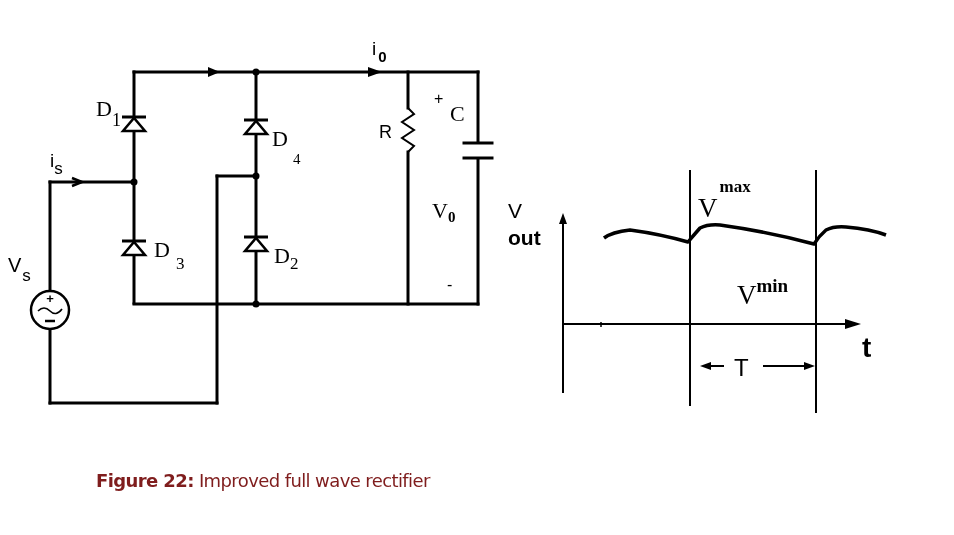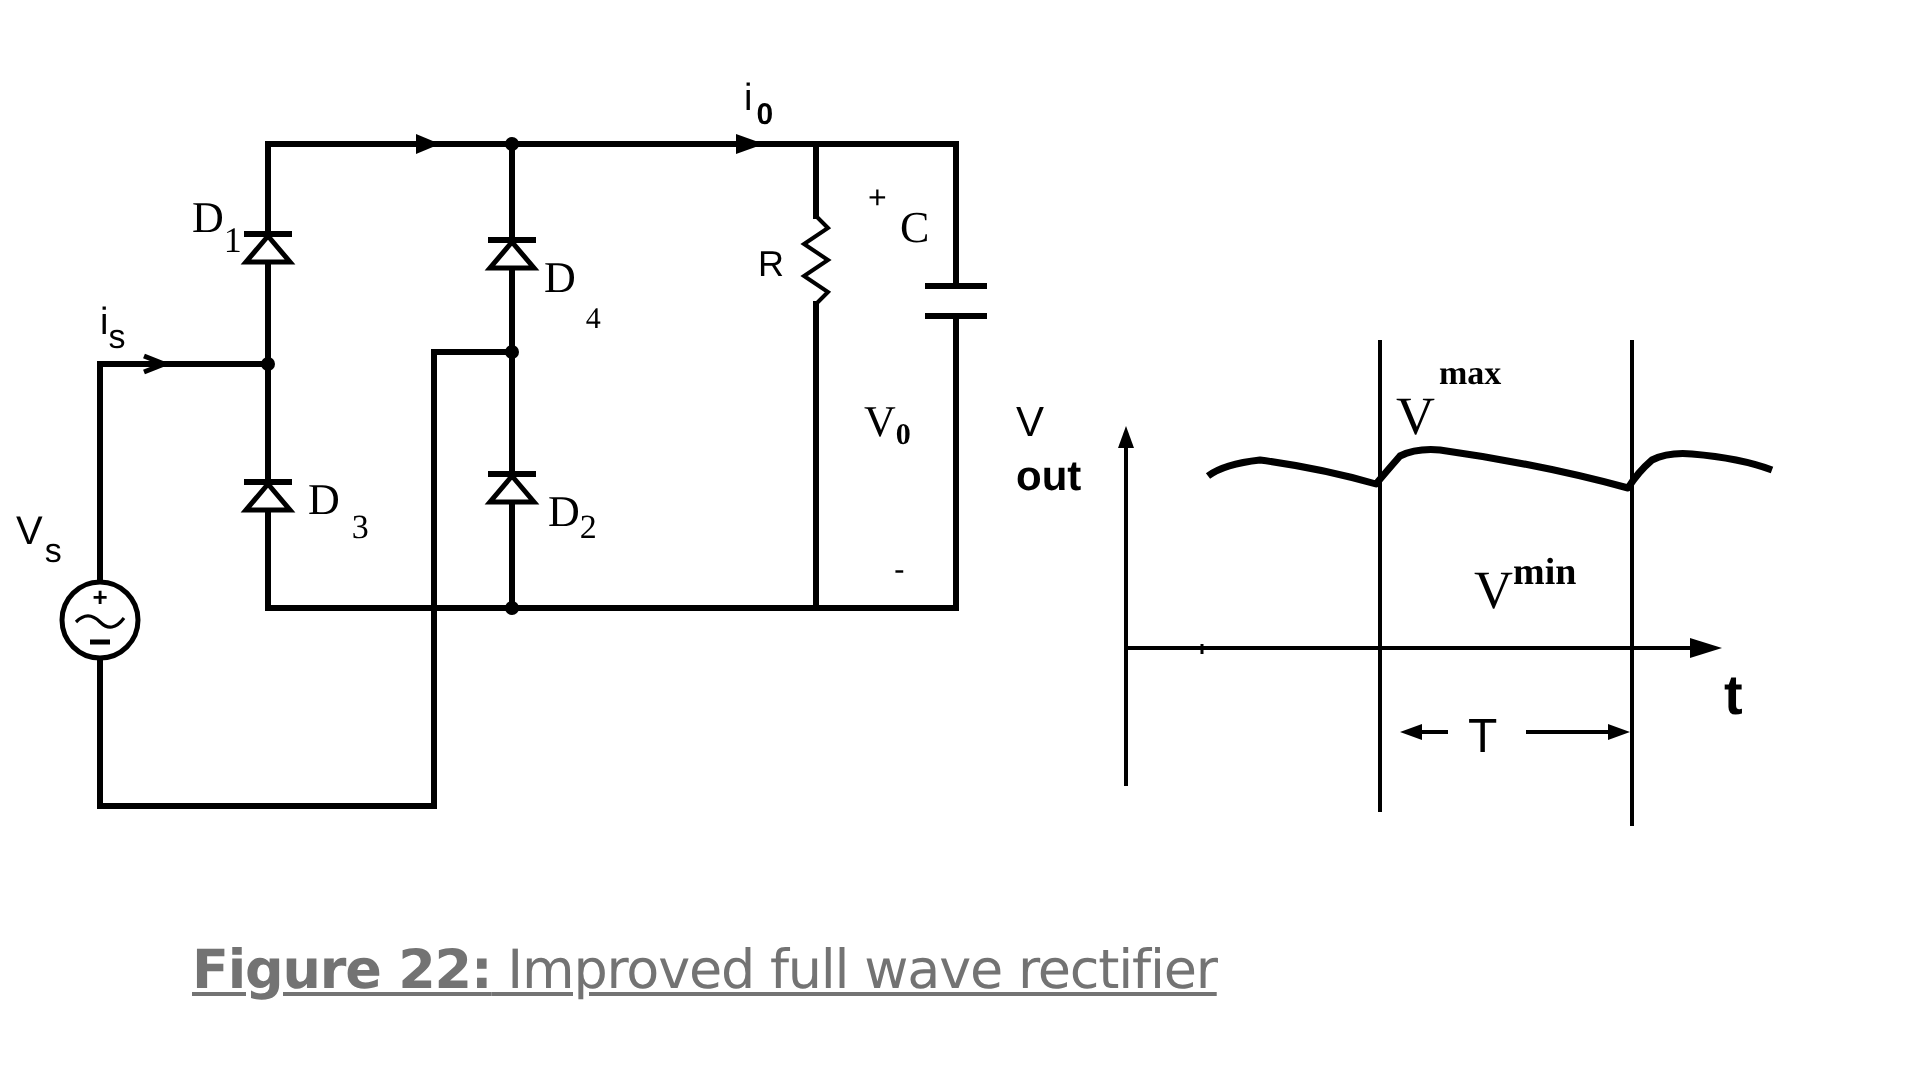--- a/index.html
+++ b/index.html
@@ -2,21 +2,21 @@
 <html><head>
 <meta charset="utf-8">
 <style>
   html, body { margin: 0; padding: 0; background: #ffffff; }
   body { width: 954px; height: 535px; position: relative; overflow: hidden; font-family: "Liberation Sans", sans-serif; }
   svg.diagram { position: absolute; left: 0; top: 0; }
   .wire { stroke: #000; stroke-width: 3; fill: none; stroke-linecap: square; }
   .thin { stroke: #000; stroke-width: 2; fill: none; }
   .lbl { font-family: "Liberation Serif", serif; fill: #000; }
   .lbl-sans { font-family: "Liberation Sans", sans-serif; fill: #000; }
-  .caption { position: absolute; left: 96px; top: 470px; font-size: 27px; color: #737373; font-family: "DejaVu Sans", sans-serif; letter-spacing: -0.6px; white-space: nowrap; text-decoration: underline; }
+  .caption { position: absolute; left: 96px; top: 470px; font-size: 18px; color: #7f1d1d; font-family: "DejaVu Sans", sans-serif; letter-spacing: -0.6px; white-space: nowrap; }
   .caption b { font-weight: bold; }
 </style>
 </head>
 <body>
 
 <svg class="diagram" width="954" height="535" viewBox="0 0 954 535" xmlns="http://www.w3.org/2000/svg">
   <defs>
     <marker id="arrowFilled" viewBox="0 0 10 10" refX="9" refY="5" markerWidth="6" markerHeight="6" orient="auto">
       <path d="M0,0 L10,5 L0,10 z" fill="#000"></path>
     </marker>

